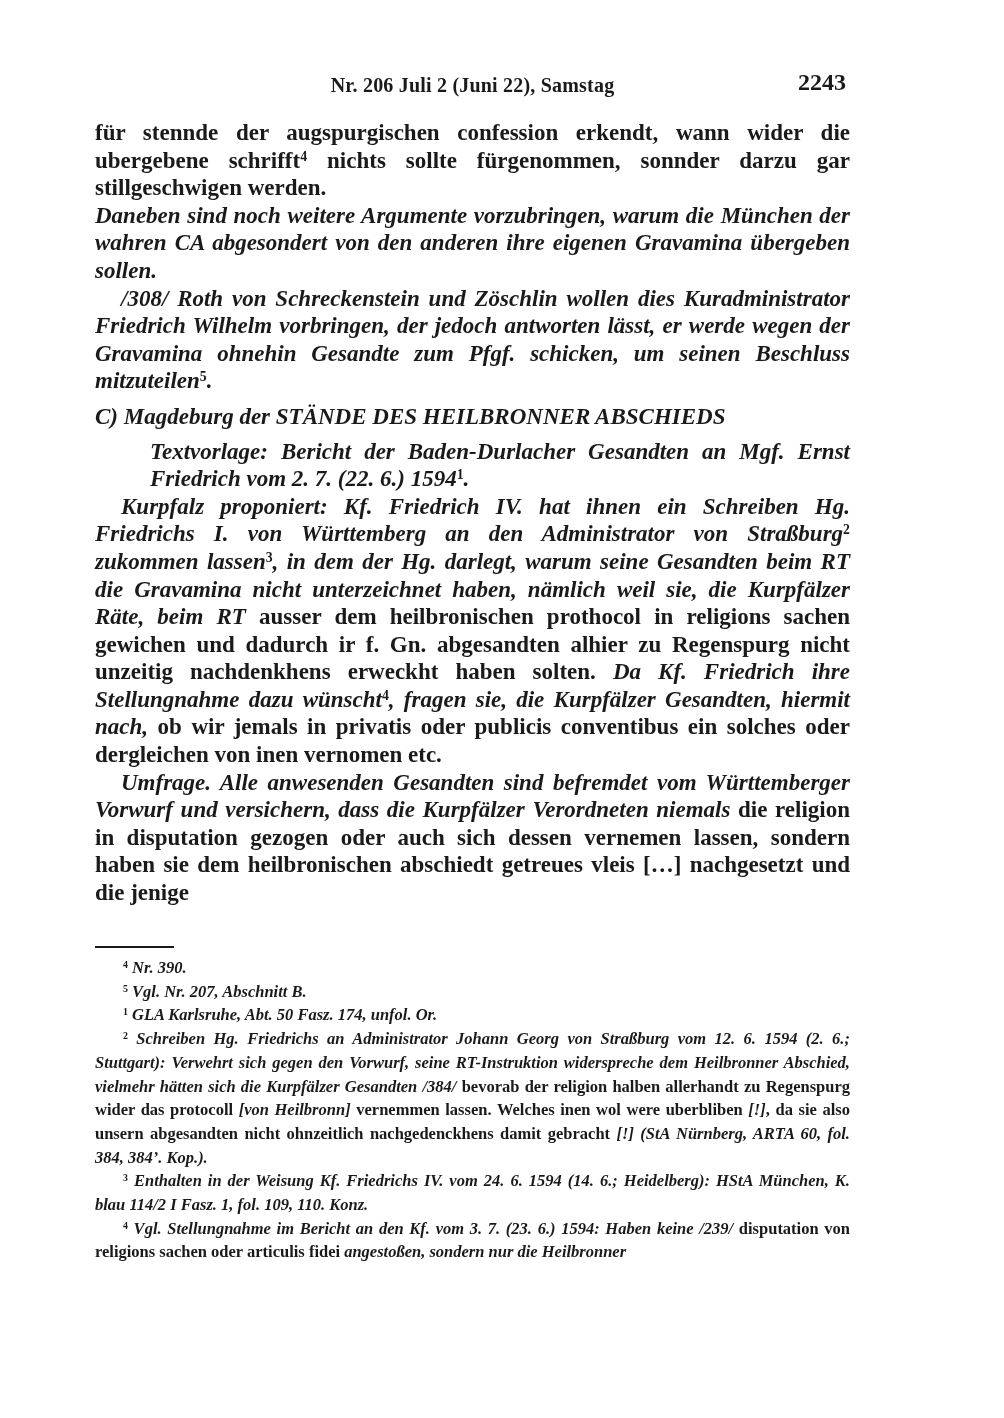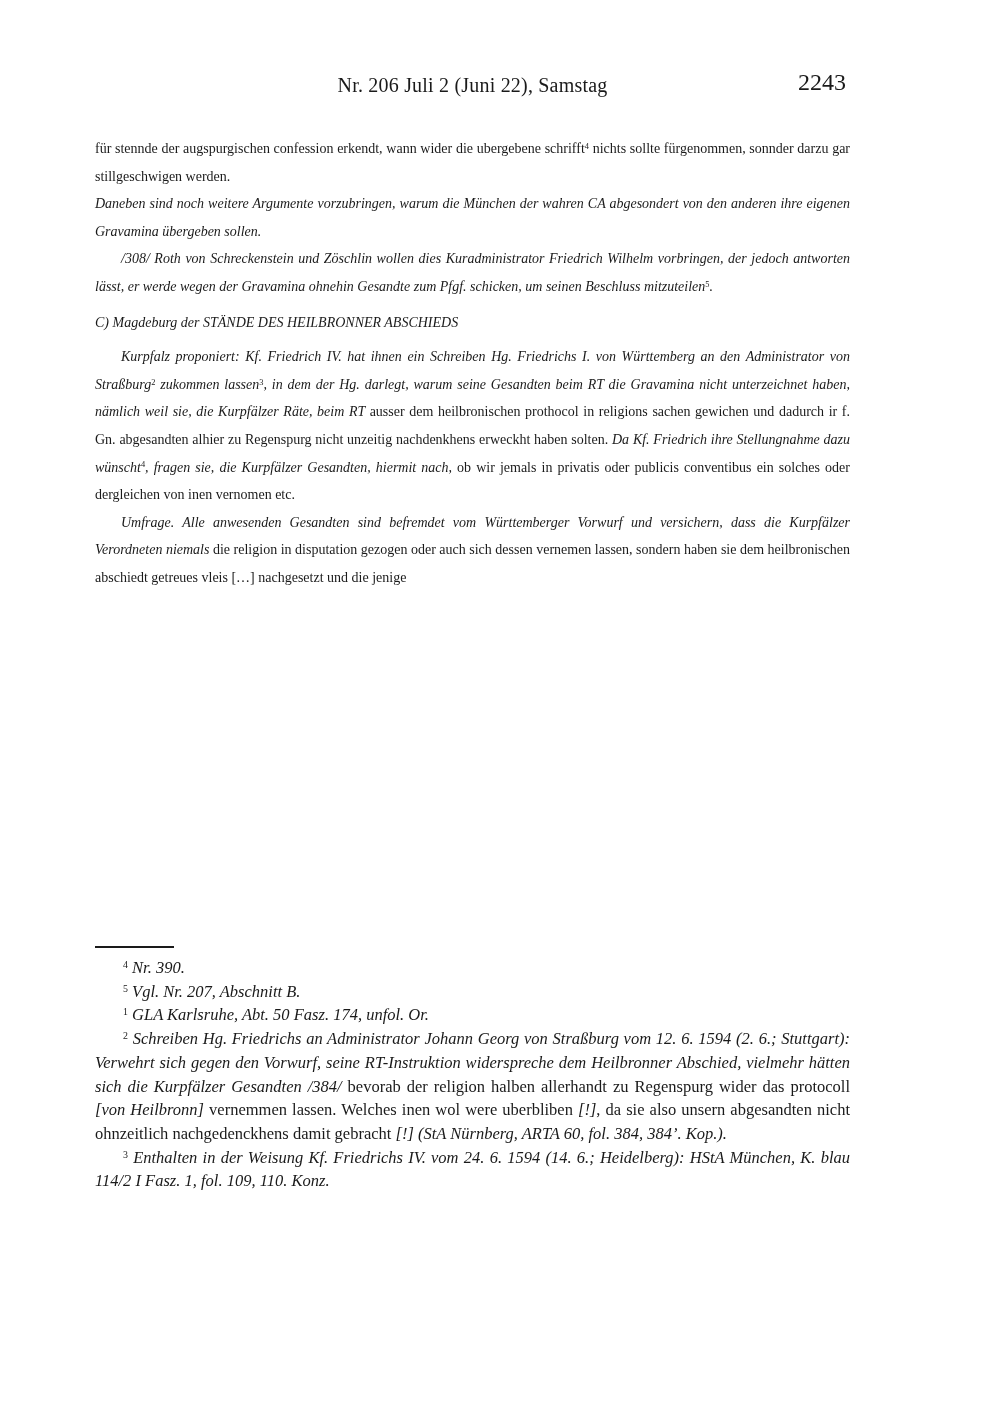--- a/index.html
+++ b/index.html
@@ -8,20 +8,21 @@
     background: #ffffff;
   }
   .page {
     position: relative;
     width: 1004px;
     height: 1418px;
     background: #ffffff;
     color: #1a1a1a;
     font-family: "Liberation Serif", "DejaVu Serif", serif;
     overflow: hidden;
+    font-weight: bold;
   }
   .pagehead {
     position: absolute;
     top: 74px;
     left: 95px;
     width: 755px;
     height: 30px;
   }
   .running-head {
     text-align: center;
@@ -29,24 +30,24 @@
     letter-spacing: 0.2px;
   }
   .page-number {
     position: absolute;
     right: 4px;
     top: -5px;
     font-size: 24px;
   }
   .bodycol {
     position: absolute;
-    top: 135px;
+    top: 119px;
     left: 95px;
     width: 755px;
-    font-size: 14px;
+    font-size: 23px;
     line-height: 27.6px;
     text-align: justify;
   }
   .bodycol p { margin: 0; }
   .ind { text-indent: 26px; }
   .section-head {
     margin: 8px 0 7px 0 !important;
     font-style: italic;
   }
   .block {
@@ -90,26 +91,28 @@
   <div class="pagehead">
     <div class="running-head">Nr. 206 Juli 2 (Juni 22), Samstag</div>
     <div class="page-number">2243</div>
   </div>
 
   <div class="bodycol">
     <p><span>für stennde der augspurgischen confession erkendt, wann wider die ubergebene schrifft</span><sup>4</sup><span> nichts sollte fürgenommen, sonnder darzu gar stillgeschwigen werden.</span></p>
     <p><span class="it">Daneben sind noch weitere Argumente vorzubringen, warum die München der wahren CA abgesondert von den anderen ihre eigenen Gravamina übergeben sollen.</span></p>
     <p class="ind"><span class="it">/308/ Roth von Schreckenstein und Zöschlin wollen dies Kuradministrator Friedrich Wilhelm vorbringen, der jedoch antworten lässt, er werde wegen der Gravamina ohnehin Gesandte zum Pfgf. schicken, um seinen Beschluss mitzuteilen</span><sup>5</sup><span class="it">.</span></p>
     <p class="section-head"><span class="it">C) Magdeburg der STÄNDE DES HEILBRONNER ABSCHIEDS</span></p>
+    <p class="block"><span class="it">Textvorlage: Bericht der Baden-Durlacher Gesandten an Mgf. Ernst Friedrich vom 2. 7. (22. 6.) 1594</span><sup>1</sup><span class="it">.</span></p>
     <p class="ind"><span class="it">Kurpfalz proponiert: Kf. Friedrich IV. hat ihnen ein Schreiben Hg. Friedrichs I. von Württemberg an den Administrator von Straßburg</span><sup>2</sup><span class="it"> zukommen lassen</span><sup>3</sup><span class="it">, in dem der Hg. darlegt, warum seine Gesandten beim RT die Gravamina nicht unterzeichnet haben, nämlich weil sie, die Kurpfälzer Räte, beim RT </span><span>ausser dem heilbronischen prothocol in religions sachen gewichen und dadurch ir f. Gn. abgesandten alhier zu Regenspurg nicht unzeitig nachdenkhens erweckht haben solten. </span><span class="it">Da Kf. Friedrich ihre Stellungnahme dazu wünscht</span><sup>4</sup><span class="it">, fragen sie, die Kurpfälzer Gesandten, hiermit nach, </span><span>ob wir jemals in privatis oder publicis conventibus ein solches oder dergleichen von inen vernomen etc.</span></p>
     <p class="ind"><span class="it">Umfrage. Alle anwesenden Gesandten sind befremdet vom Württemberger Vorwurf und versichern, dass die Kurpfälzer Verordneten niemals </span><span>die religion in disputation gezogen oder auch sich dessen vernemen lassen, sondern haben sie dem heilbronischen abschiedt getreues vleis […] nachgesetzt und die jenige</span></p>
   </div>
 
   <div class="footnotes">
     <div class="fn-rule"></div>
     <p><sup>4</sup><span class="it"> Nr. 390.</span></p>
     <p><sup>5</sup><span class="it"> Vgl. Nr. 207, Abschnitt B.</span></p>
     <p><sup>1</sup><span class="it"> GLA Karlsruhe, Abt. 50 Fasz. 174, unfol. Or.</span></p>
     <p><sup>2</sup><span class="it"> Schreiben Hg. Friedrichs an Administrator Johann Georg von Straßburg vom 12. 6. 1594 (2. 6.; Stuttgart): Verwehrt sich gegen den Vorwurf, seine RT-Instruktion widerspreche dem Heilbronner Abschied, vielmehr hätten sich die Kurpfälzer Gesandten /384/ </span><span>bevorab der religion halben allerhandt zu Regenspurg wider das protocoll </span><span class="it">[von Heilbronn]</span><span> vernemmen lassen. Welches inen wol were uberbliben </span><span class="it">[!]</span><span>, da sie also unsern abgesandten nicht ohnzeitlich nachgedenckhens damit gebracht </span><span class="it">[!] (StA Nürnberg, ARTA 60, fol. 384, 384’. Kop.).</span></p>
     <p><sup>3</sup><span class="it"> Enthalten in der Weisung Kf. Friedrichs IV. vom 24. 6. 1594 (14. 6.; Heidelberg): HStA München, K. blau 114/2 I Fasz. 1, fol. 109, 110. Konz.</span></p>
+    <p><sup>4</sup><span class="it"> Vgl. Stellungnahme im Bericht an den Kf. vom 3. 7. (23. 6.) 1594: Haben keine /239/ </span><span>disputation von religions sachen oder articulis fidei </span><span class="it">angestoßen, sondern nur die Heilbronner</span></p>
   </div>
 
 </div>
 
 </body></html>

